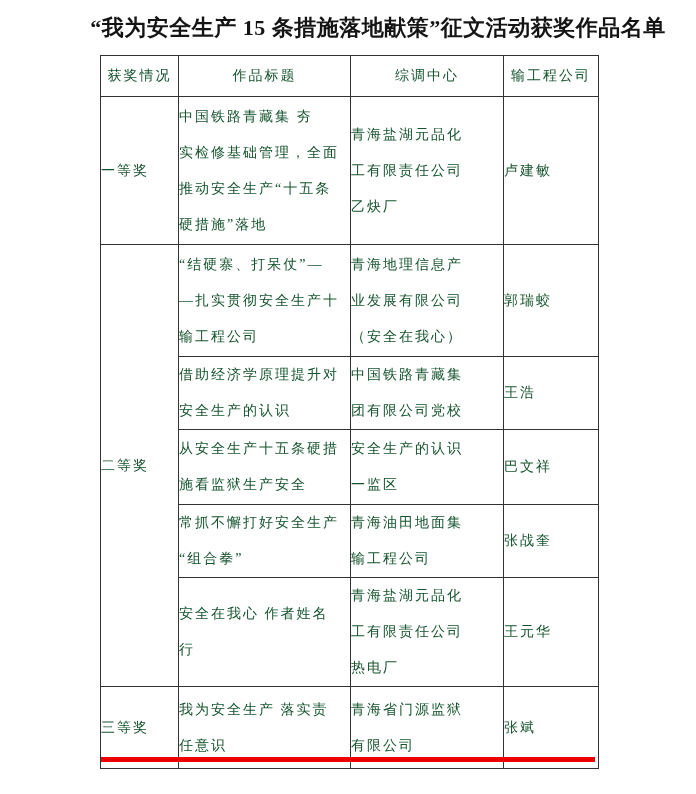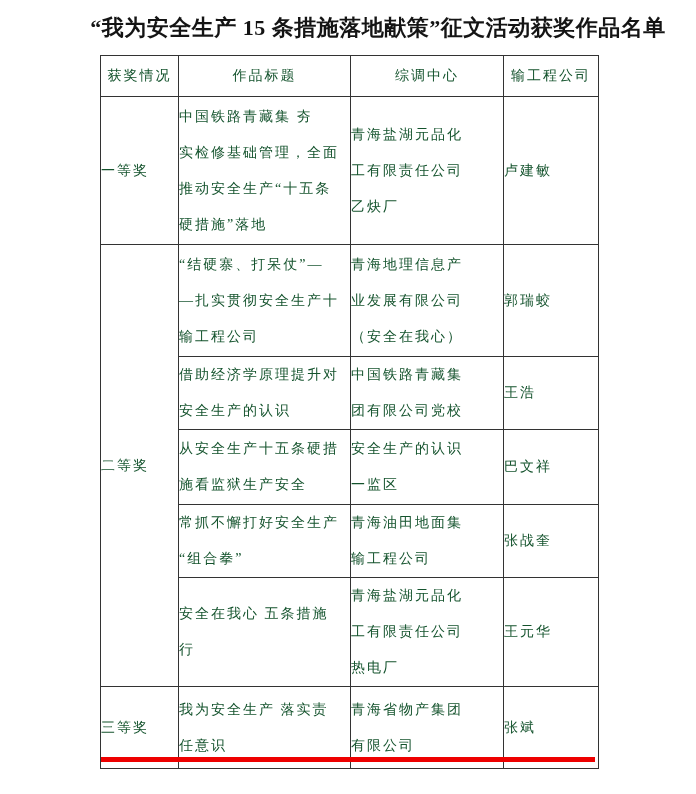--- a/index.html
+++ b/index.html
@@ -92,32 +92,32 @@
         <td>巴文祥</td>
       </tr>
       <tr style="height:64px">
         <td class="title-cell">常抓不懈打好安全生产
 “组合拳”</td>
         <td>青海油田地面集
 输工程公司</td>
         <td>张战奎</td>
       </tr>
       <tr style="height:108px">
-        <td class="title-cell">安全在我心  五条措施
+        <td class="title-cell">安全在我心  作者姓名
 行</td>
         <td>青海盐湖元品化
 工有限责任公司
 热电厂</td>
         <td>王元华</td>
       </tr>
       <tr style="height:82px">
         <td>三等奖</td>
         <td class="title-cell">我为安全生产  落实责
 任意识</td>
-        <td>青海省物产集团
+        <td>青海省门源监狱
 有限公司</td>
         <td>张斌</td>
       </tr>
     </tbody>
   </table>
 
   <div class="red-underline" style="background: rgb(238, 0, 0);"></div>
 
 </div>
 

